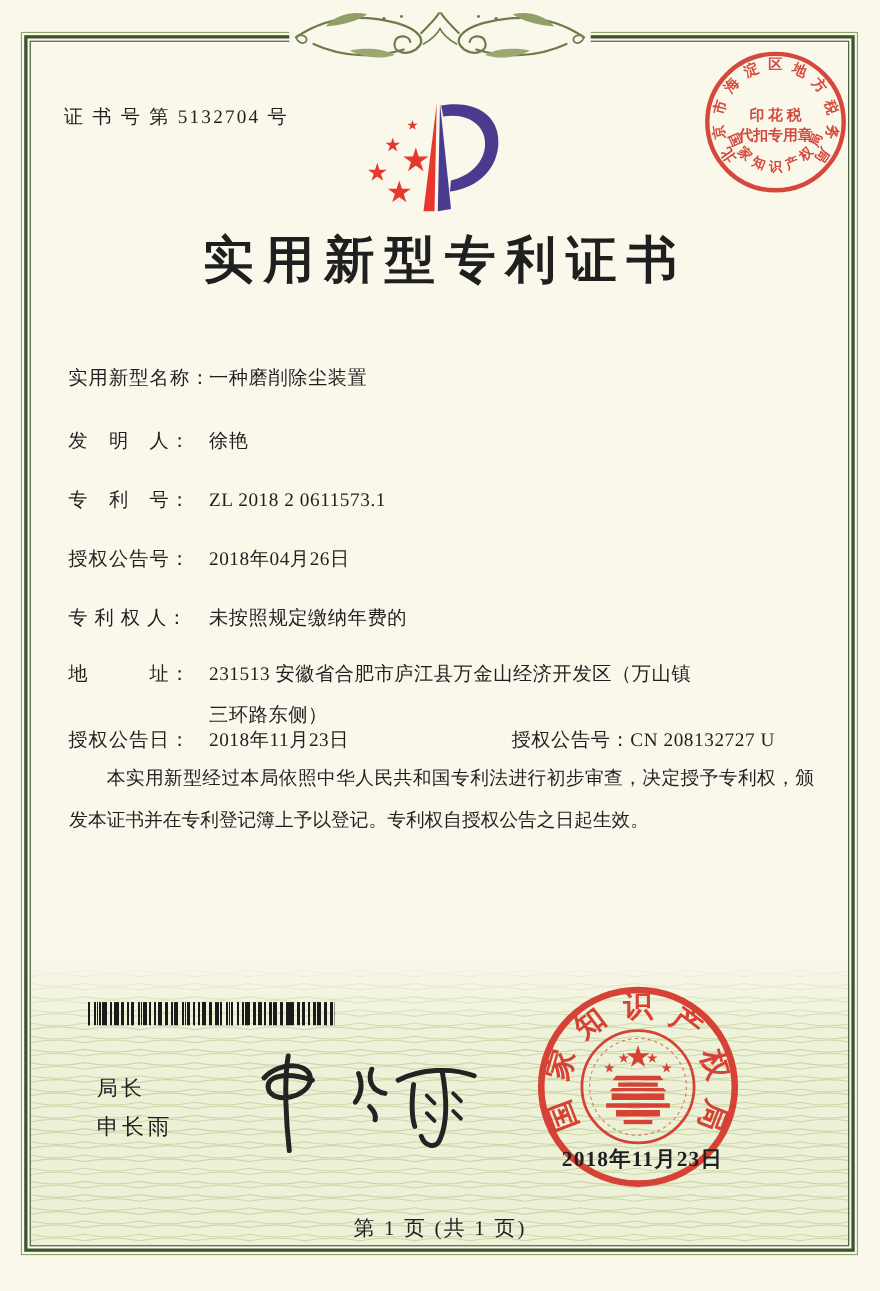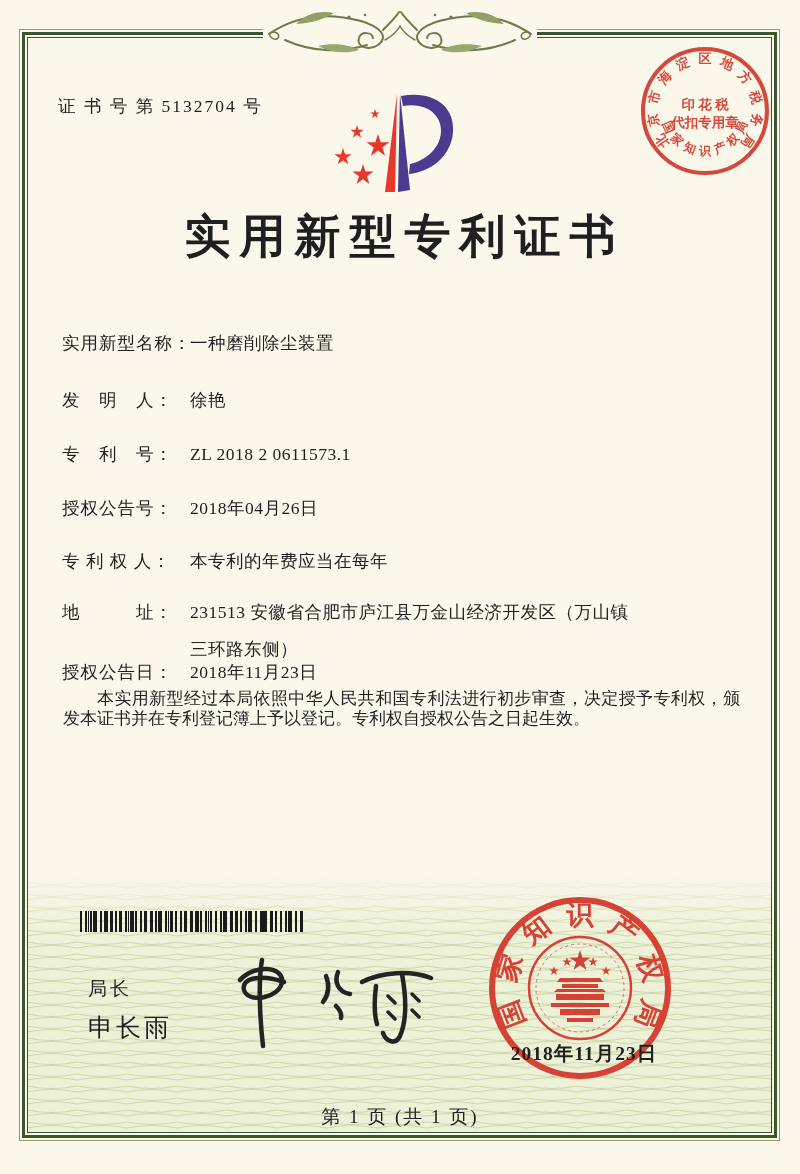--- a/index.html
+++ b/index.html
@@ -31,35 +31,35 @@
   .logo{position:absolute; left:325px; top:80px; width:160px; height:128px;}
   .title{position:absolute; left:0; top:206px; width:100%; text-align:center;
     font-size:46px; font-weight:bold; letter-spacing:9px; margin:0; text-indent:9px;}
   
   .field-row{position:absolute; left:62px; font-size:17.5px; letter-spacing:.5px; white-space:nowrap;}
   .flabel{display:inline-block; width:128px; letter-spacing:1px;}
   .fline2{display:block; padding-left:128px; margin-top:13px;}
   .grant-no{position:absolute; left:403px; top:0;}
   
   .body-text{position:absolute; left:63px; top:689px; width:677px;
-    font-size:17px; line-height:20px; text-align:justify;}
+    font-size:17px; line-height:38px; text-align:justify;}
   .body-text p{margin:0; text-indent:2em;}
   
   .barcode{position:absolute; left:80px; top:911px; width:224px; height:21px;
     background:
       repeating-linear-gradient(90deg,#1a1a1a 0 2px,transparent 2px 5px),
       repeating-linear-gradient(90deg,#1a1a1a 0 1px,transparent 1px 8px),
       repeating-linear-gradient(90deg,#1a1a1a 0 2px,transparent 2px 13px);}
   .seal{position:absolute; left:472px; top:880px; width:216px; height:216px; opacity:.93;}
   .seal text{fill:#d5352a; font-weight:bold; font-size:27px; text-anchor:middle;
     font-family:"Liberation Serif",serif;}
   .seal-date{position:absolute; left:496px; top:1040px; width:176px; text-align:center;
     font-size:19.5px; font-weight:bold; letter-spacing:1px;}
   .director-title{position:absolute; left:88px; top:976px; font-size:19px; letter-spacing:3px;}
-  .director-name{position:absolute; left:88px; top:1011px; font-size:25px; letter-spacing:3px;}
+  .director-name{position:absolute; left:88px; top:1011px; font-size:20px; letter-spacing:3px;}
   .signature{position:absolute; left:210px; top:948px; width:225px; height:105px;}
   .footer{position:absolute; left:0; top:1104px; width:100%; text-align:center;
     font-size:19px; letter-spacing:2px;}
   .ring-ch{text-anchor:middle;}
 </style>
 </head>
 <body>
 
 <div class="page">
 
@@ -223,29 +223,32 @@
   <div class="field-row" style="top:331px">
     <span class="flabel">实用新型名称：</span><span>一种磨削除尘装置</span>
   </div>
   <div class="field-row" style="top:442px">
     <span class="flabel">专　利　号：</span><span>ZL 2018 2 0611573.1</span>
   </div>
   <div class="field-row" style="top:496px">
     <span class="flabel">授权公告号：</span><span>2018年04月26日</span>
   </div>
   <div class="field-row" style="top:549px">
-    <span class="flabel">专 利 权 人：</span><span>本专利的年费应当在每年</span>
+    <span class="flabel">专 利 权 人：</span><span>未按照规定缴纳年费的</span>
   </div>
   <div class="field-row" style="top:600px">
     <span class="flabel">地　　　址：</span><span>231513 安徽省合肥市庐江县万金山经济开发区（万山镇</span>
     <span class="fline2">三环路东侧）</span>
   </div>
   <div class="field-row" style="top:660px; width:676px">
     <span>
       <span class="flabel">授权公告日：</span><span>2018年11月23日</span>
+    </span>
+    <span class="grant-no">
+      <span>授权公告号：</span><span>CN 208132727 U</span>
     </span>
   </div>
 
   <div class="body-text">
     <p>本实用新型经过本局依照中华人民共和国专利法进行初步审查，决定授予专利权，颁发本证书并在专利登记簿上予以登记。专利权自授权公告之日起生效。</p>
   </div>
 
   <div class="barcode"></div>
 
   <svg class="seal" viewBox="-108 -108 216 216">

